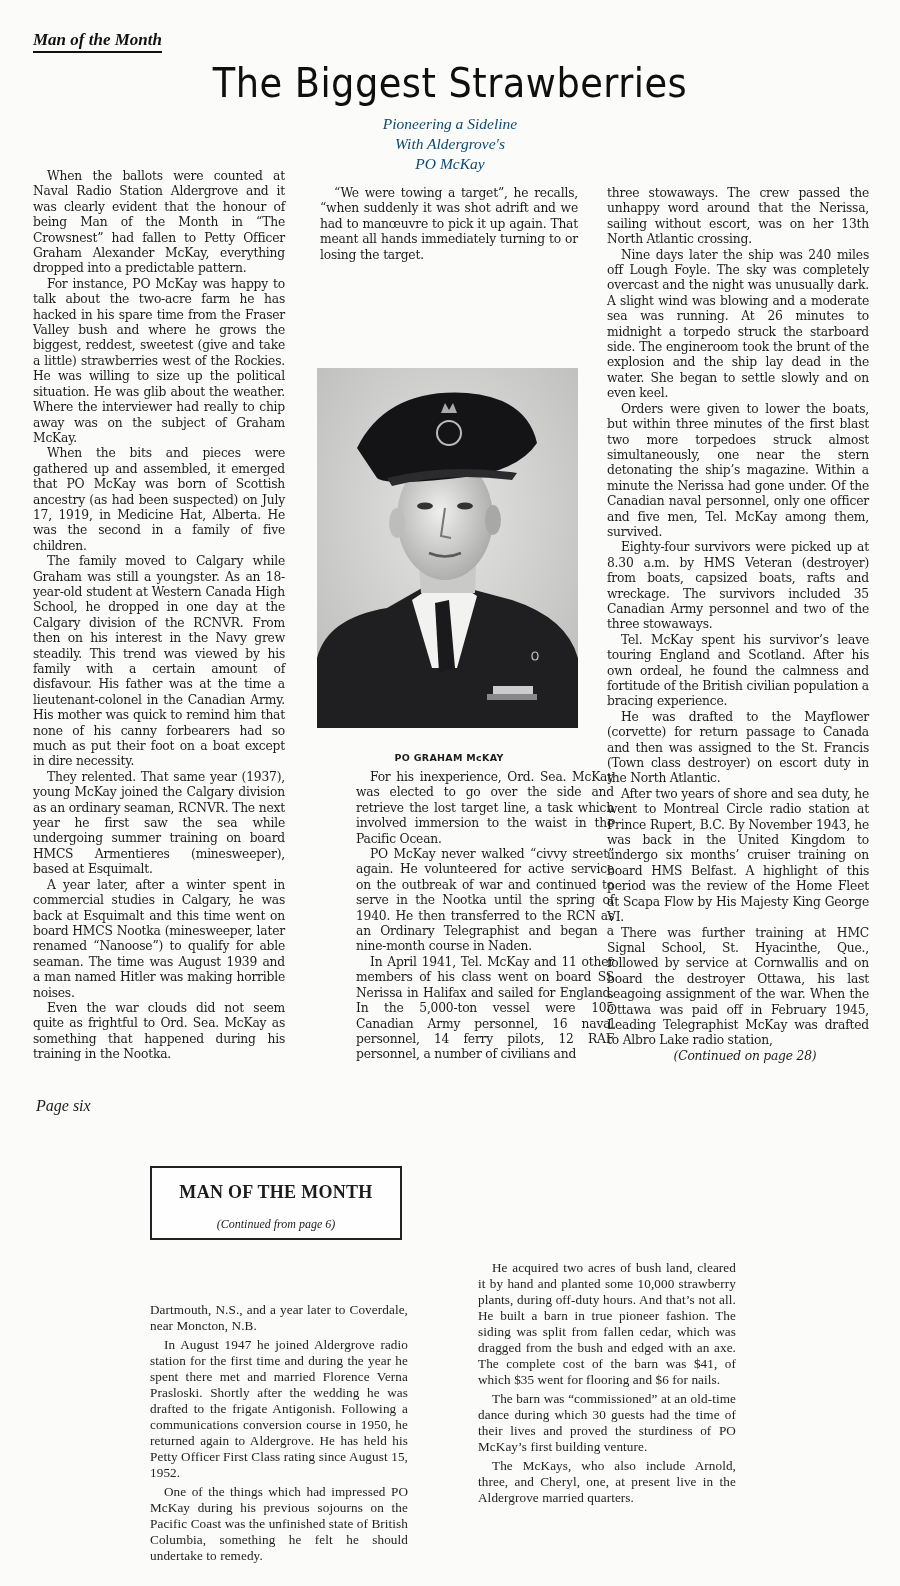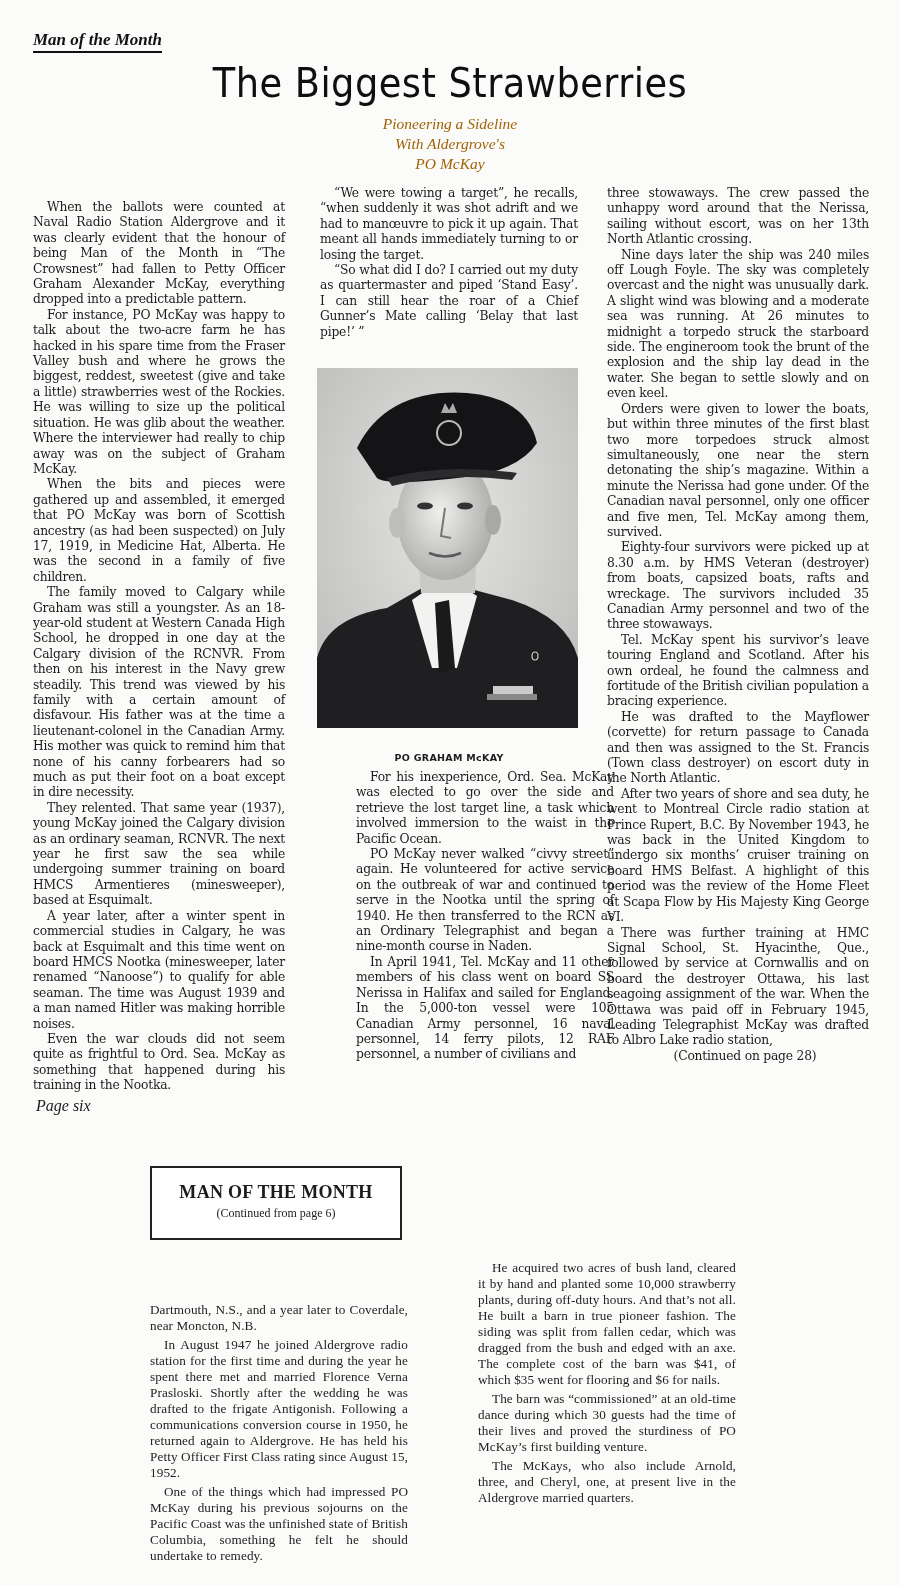--- a/index.html
+++ b/index.html
@@ -12,56 +12,56 @@
     font-style: italic; font-weight: bold; font-size: 17px; color: #111;
     border-bottom: 2px solid #111; padding-bottom: 1px; line-height: 20px;
   }
   .headline {
     position: absolute; left: 0; width: 900px; top: 60px; text-align: center;
     font-family: "DejaVu Sans", "Liberation Sans", sans-serif; font-size: 40px; letter-spacing: 0.5px;
     color: #0f0f0f; line-height: 46px; transform: scaleX(0.92);
   }
   .deck {
     position: absolute; left: 0; width: 900px; top: 114px; text-align: center;
-    font-family: "Liberation Serif", serif; font-style: italic; font-size: 15.5px; line-height: 20px; color: #a16207;
+    font-family: "Liberation Serif", serif; font-style: italic; font-size: 15.5px; line-height: 20px; color: #0c4a6e;
   }
   .col {
     position: absolute; font-size: 12.3px; line-height: 15.4px; text-align: justify;
     font-family: "DejaVu Serif", serif; letter-spacing: -0.2px;
   }
   .col p { margin: 0; text-indent: 14px; }
   .col p.noindent { text-indent: 0; }
-  .c1 { left: 33px; top: 200px; width: 252px; }
+  .c1 { left: 33px; top: 169px; width: 252px; }
   .c2a { left: 320px; top: 186px; width: 258px; }
   .c2b { left: 320px; top: 770px; width: 258px; margin-left: 36px; }
   .c3 { left: 607px; top: 186px; width: 262px; }
   .photo {
     position: absolute; left: 317px; top: 368px; width: 261px; height: 360px;
     background: #d4d4d2; overflow: hidden;
   }
   .caption {
     position: absolute; left: 320px; top: 752px; width: 258px; text-align: center;
     font-family: "DejaVu Sans", sans-serif; font-weight: bold; font-size: 9.5px; letter-spacing: 0.3px;
   }
   .continued-on {
-    text-align: center; text-indent: 0;
+    text-align: center; font-style: italic; text-indent: 0;
   }
   .folio {
     position: absolute; left: 36px; top: 1097px; font-family: "Liberation Serif", serif;
     font-style: italic; font-weight: normal; font-size: 16px;
   }
   .cont-box {
     position: absolute; left: 150px; top: 1166px; width: 248px; height: 70px;
     border: 2px solid #222; text-align: center; background: #fefefe;
   }
   .cont-box .t {
     font-family: "Liberation Serif", serif; font-weight: bold; font-size: 18px; margin-top: 14px; letter-spacing: 0.3px;
   }
   .cont-box .s {
-    font-family: "Liberation Serif", serif; font-size: 12px; margin-top: 3px;
+    font-family: "Liberation Serif", serif; font-style: italic; font-size: 12px; margin-top: 14px;
   }
   .col2 { font-family: "Liberation Serif", serif; font-size: 13.2px; line-height: 16px; color: #222; letter-spacing: 0.1px; }
   .col2 p { margin-bottom: 3px; }
   .b1 { left: 150px; top: 1260px; width: 258px; margin-top: 42px; }
   .b2 { left: 478px; top: 1260px; width: 258px; }
 </style>
 </head>
 <body>
 
 <div class="kicker">Man of the Month</div>
@@ -77,21 +77,20 @@
   <p>For instance, PO McKay was happy to talk about the two-acre farm he has hacked in his spare time from the Fraser Valley bush and where he grows the biggest, reddest, sweetest (give and take a little) strawberries west of the Rockies. He was willing to size up the political situation. He was glib about the weather. Where the interviewer had really to chip away was on the subject of Graham McKay.</p>
   <p>When the bits and pieces were gathered up and assembled, it emerged that PO McKay was born of Scottish ancestry (as had been suspected) on July 17, 1919, in Medicine Hat, Alberta. He was the second in a family of five children.</p>
   <p>The family moved to Calgary while Graham was still a youngster. As an 18-year-old student at Western Canada High School, he dropped in one day at the Calgary division of the RCNVR. From then on his interest in the Navy grew steadily. This trend was viewed by his family with a certain amount of disfavour. His father was at the time a lieutenant-colonel in the Canadian Army. His mother was quick to remind him that none of his canny forbearers had so much as put their foot on a boat except in dire necessity.</p>
   <p>They relented. That same year (1937), young McKay joined the Calgary division as an ordinary seaman, RCNVR. The next year he first saw the sea while undergoing summer training on board HMCS Armentieres (minesweeper), based at Esquimalt.</p>
   <p>A year later, after a winter spent in commercial studies in Calgary, he was back at Esquimalt and this time went on board HMCS Nootka (minesweeper, later renamed “Nanoose”) to qualify for able seaman. The time was August 1939 and a man named Hitler was making horrible noises.</p>
   <p>Even the war clouds did not seem quite as frightful to Ord. Sea. McKay as something that happened during his training in the Nootka.</p>
 </div>
 
 <div class="col c2a">
   <p>“We were towing a target”, he recalls, “when suddenly it was shot adrift and we had to manœuvre to pick it up again. That meant all hands immediately turning to or losing the target.</p>
-  <p>“So what did I do? I carried out my duty as quartermaster and piped ‘Stand Easy’. I can still hear the roar of a Chief Gunner’s Mate calling ‘Belay that last pipe!’ ”</p>
 </div>
 
 <div class="photo" title="Portrait of PO Graham McKay in naval uniform and cap">
   <svg width="261" height="360" viewBox="0 0 261 360">
     <defs>
       <radialGradient id="bg" cx="50%" cy="40%" r="70%">
         <stop offset="0" stop-color="#e4e4e2"></stop>
         <stop offset="1" stop-color="#bdbdbb"></stop>
       </radialGradient>
       <radialGradient id="face" cx="45%" cy="45%" r="60%">

